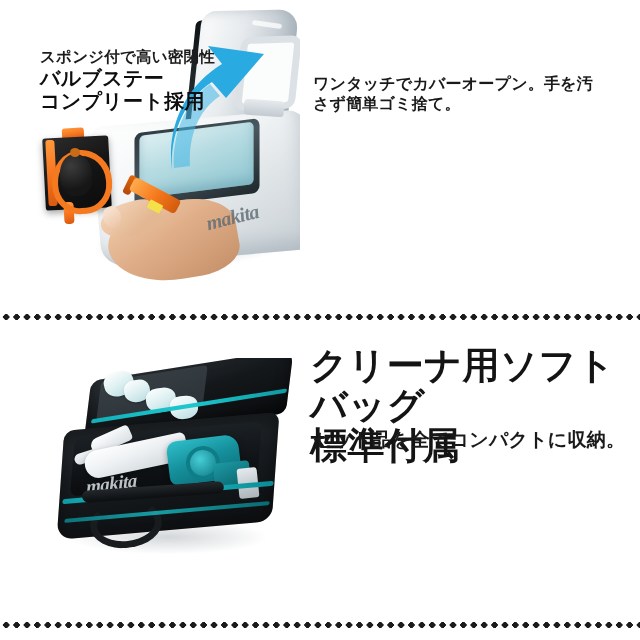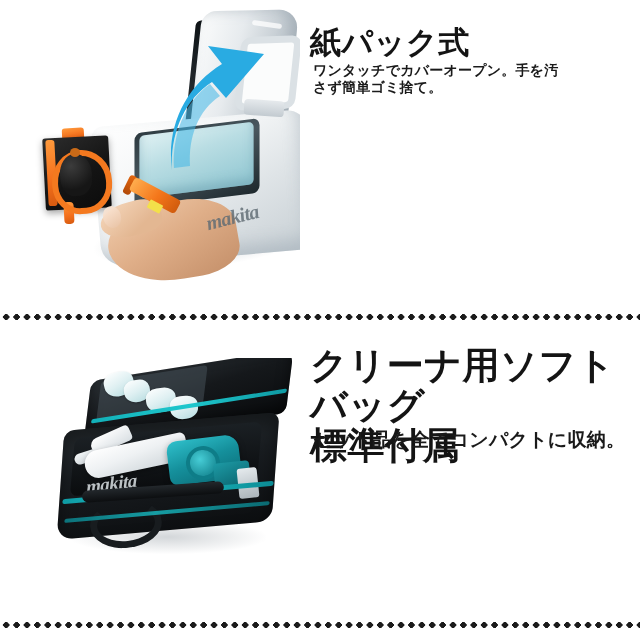--- a/index.html
+++ b/index.html
@@ -442,25 +442,29 @@
 
     <div class="pt-hand"></div>
     <div class="pt-finger"></div>
     <div class="pt-nail"></div>
     <div class="pt-tool-tip"></div>
     <div class="pt-tool"></div>
     <div class="pt-tool-label"></div>
 
     <div class="pt-makita">makita</div>
 
+    <div style="position:absolute;left:40px;top:48px;">
+      <div style="font-size:15.5px;font-weight:bold;color:#1c1c1c;letter-spacing:.2px;line-height:1.15;">スポンジ付で高い密閉性</div>
+      <div style="font-size:20px;font-weight:bold;color:#0e0e0e;letter-spacing:.3px;line-height:1.18;margin-top:1px;">バルブステー</div>
+      <div style="font-size:20px;font-weight:bold;color:#0e0e0e;letter-spacing:.3px;line-height:1.18;">コンプリート採用</div>
+    </div>
   </div>
 
-  <div class="feature-title" style="left:310px;top:26px;font-size:31px;">紙パック式</div>
-
-  <div class="feature-desc" style="left:313px;top:62px;font-size:14px;width:320px;">ワンタッチでカバーオープン。手を汚
+
+  <div class="feature-desc" style="left:313px;top:74px;font-size:16px;width:320px;">ワンタッチでカバーオープン。手を汚
 さず簡単ゴミ捨て。</div>
 
   <div class="dot-divider" style="top:314px;"></div>
 
   <div class="photo" id="photo-bot">
 
     <div class="pb-shadow"></div>
 
     <div class="pb-lid"></div>
     <div class="pb-mesh"></div>

